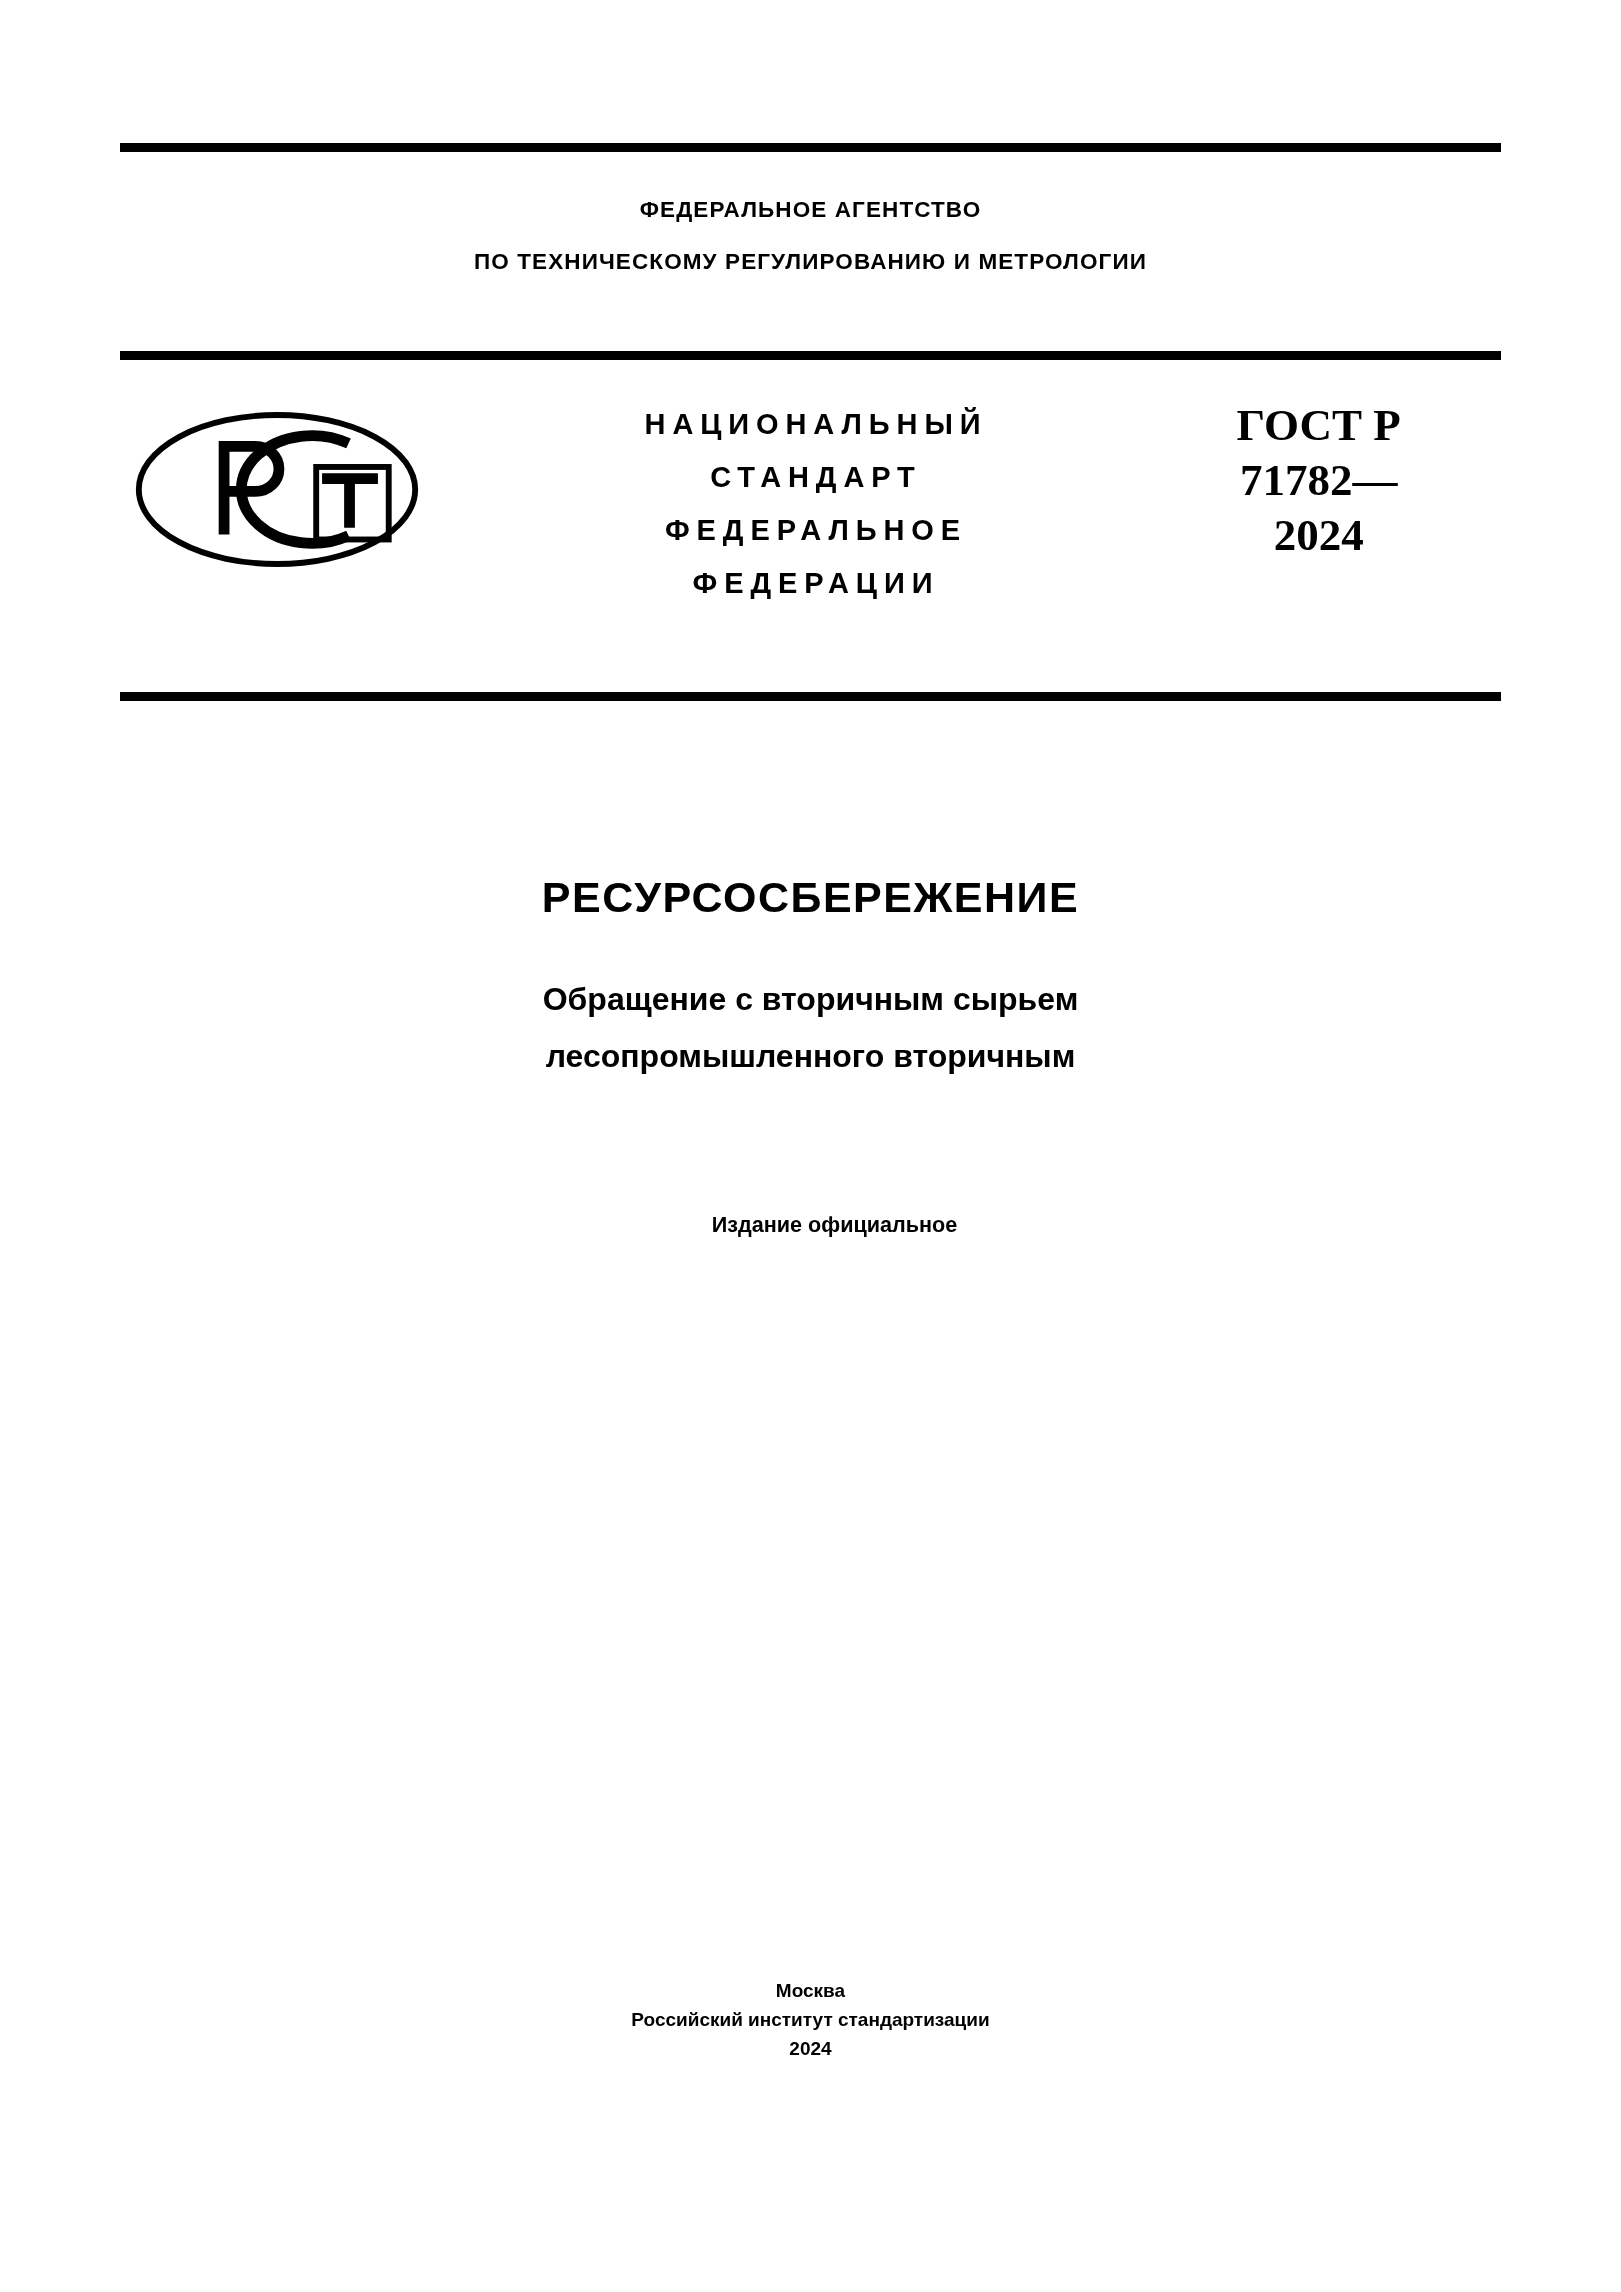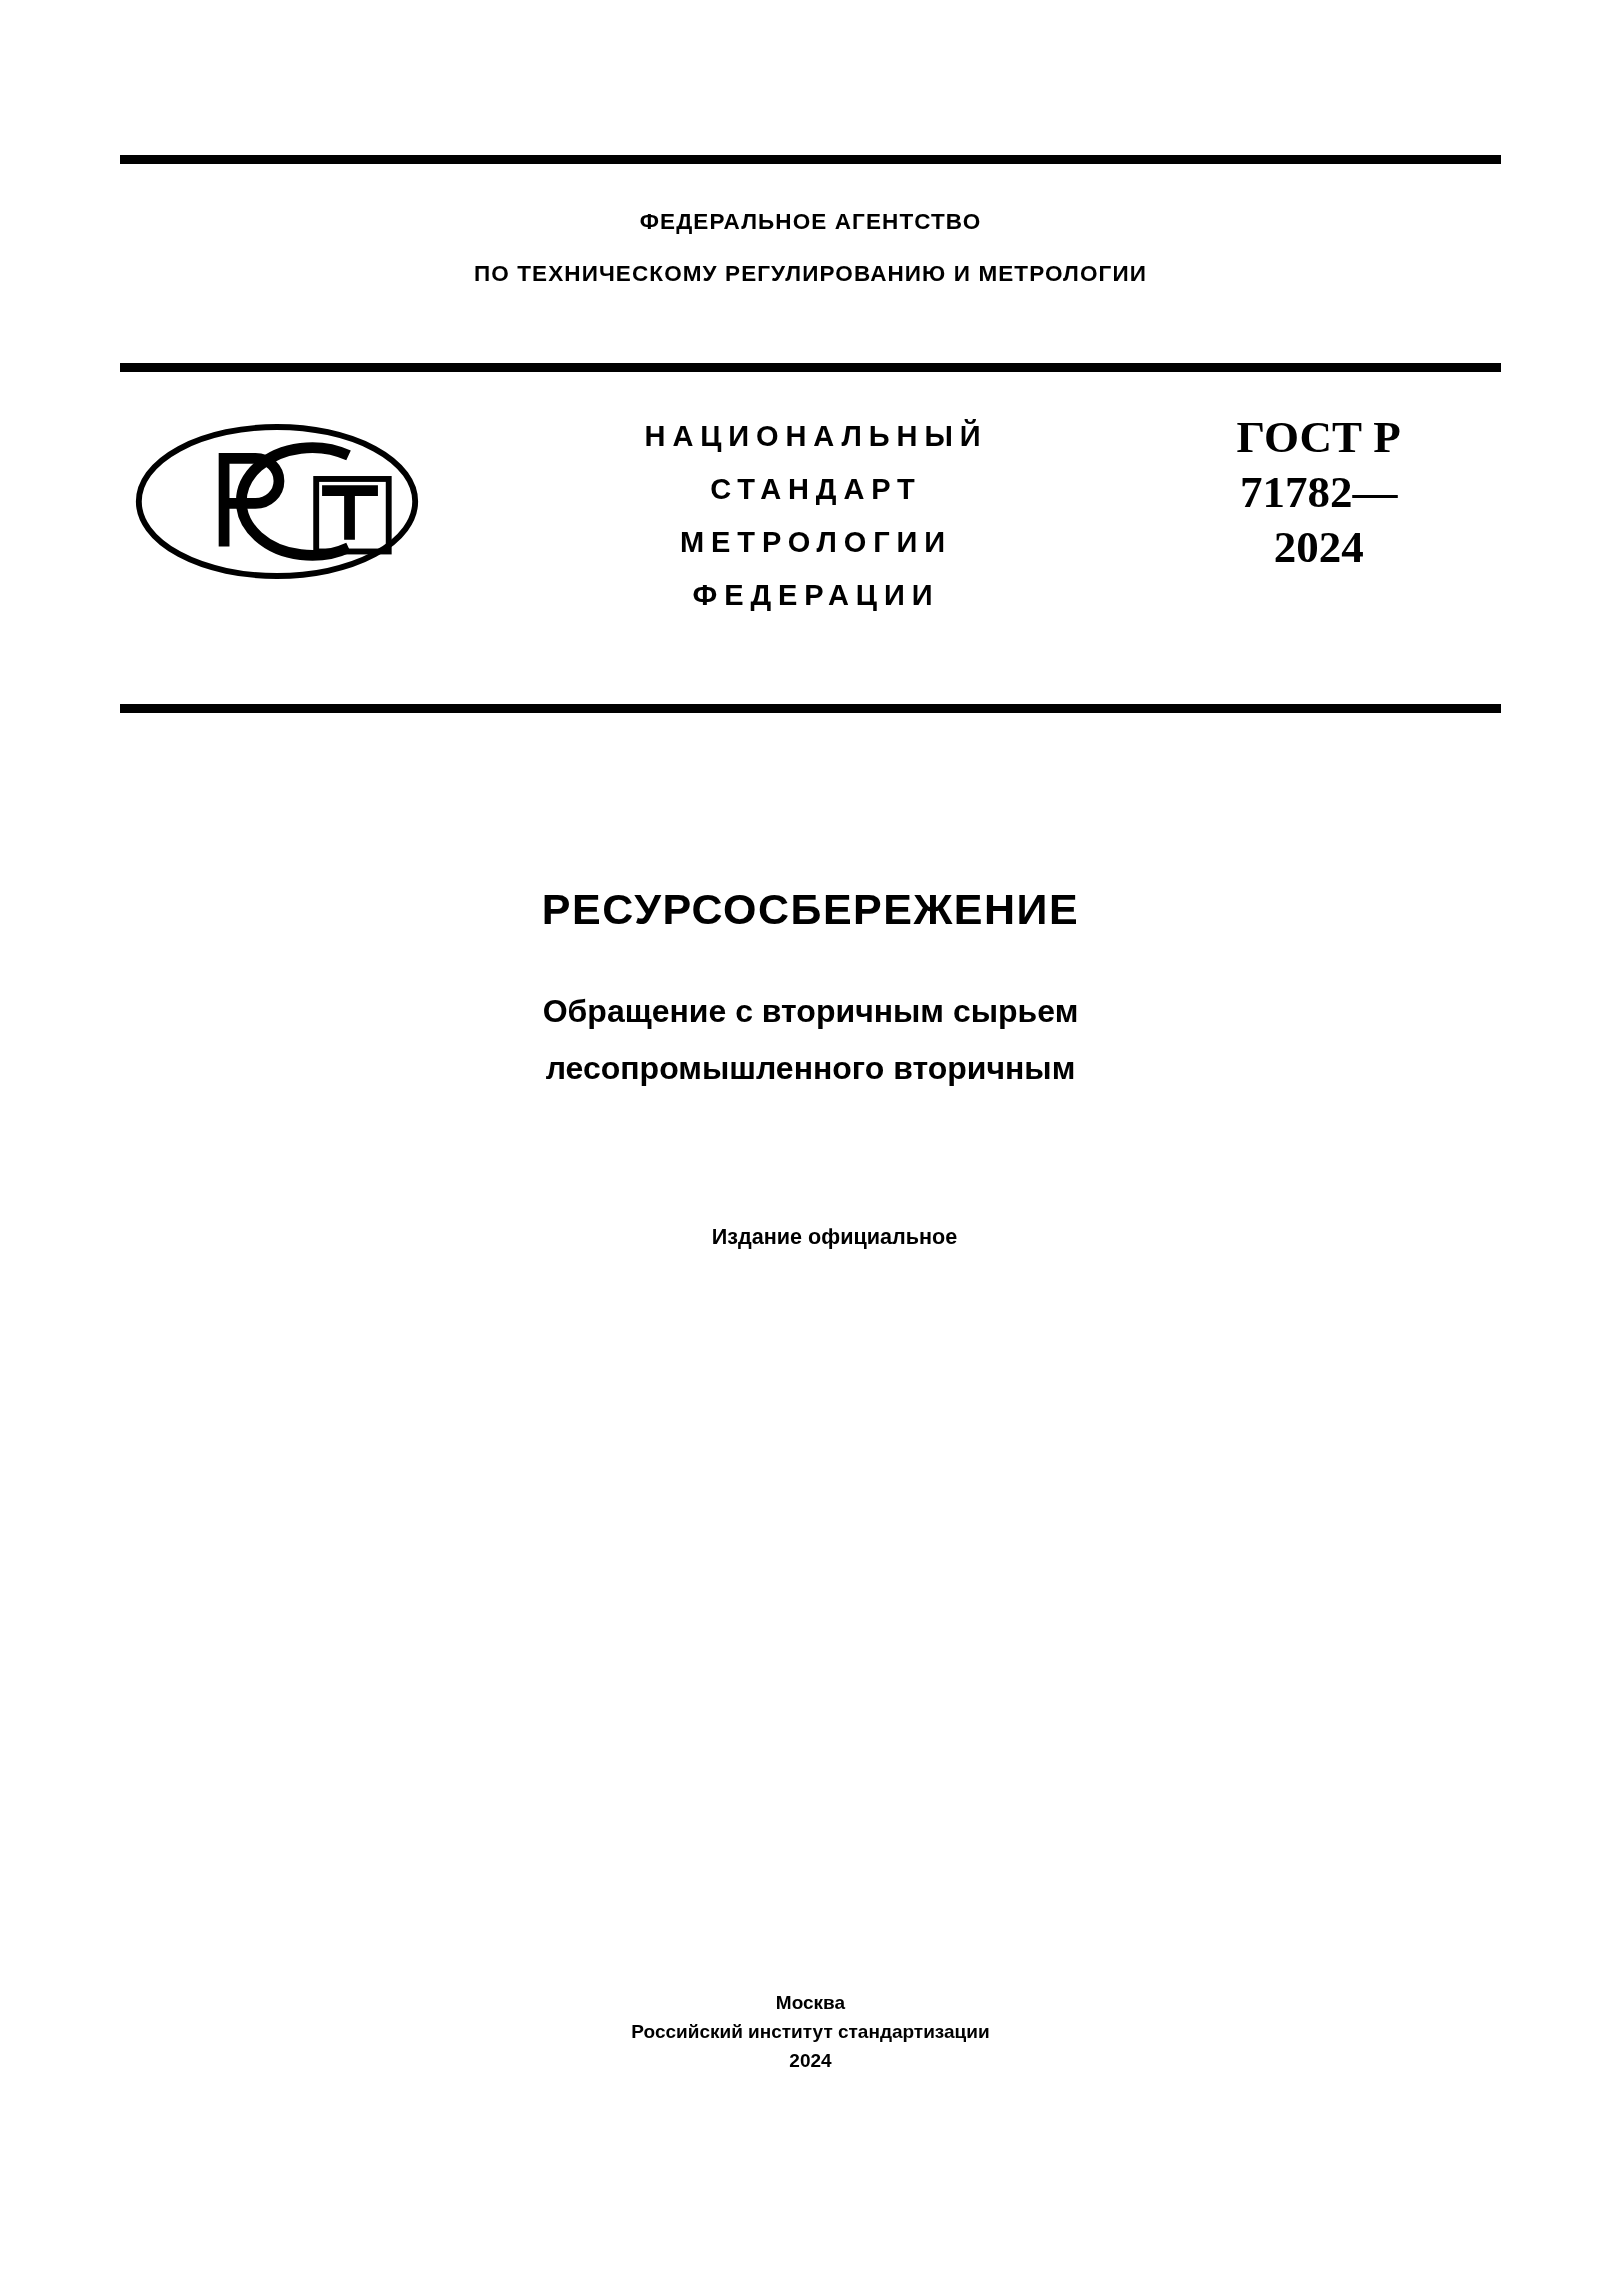--- a/index.html
+++ b/index.html
@@ -8,21 +8,21 @@
     background: #ffffff;
   }
   body {
     font-family: "Liberation Sans", sans-serif;
     color: #000000;
   }
   .page {
     position: relative;
     width: 1621px;
     height: 2160px;
-    margin: 18px auto;
+    margin: 6px auto;
     background: #ffffff;
     overflow: hidden;
   }
 
   
   .header-rules {
     position: absolute;
     left: 120px;
     right: 120px;
     top: 137px;
@@ -180,21 +180,21 @@
 
         <path d="M196 74 L253 74 M224 74 L224 124" fill="none" stroke="#000" stroke-width="11"></path>
 
         <rect x="190" y="62" width="74" height="74" fill="none" stroke="#000" stroke-width="6"></rect>
       </svg>
     </div>
 
     <div class="national">
       <div>НАЦИОНАЛЬНЫЙ</div>
       <div>СТАНДАРТ</div>
-      <div>МЕТРОЛОГИИ</div>
+      <div>ФЕДЕРАЛЬНОЕ</div>
       <div>ФЕДЕРАЦИИ</div>
     </div>
 
     <div class="gostnum">
       <div>ГОСТ Р</div>
       <div>71782—</div>
       <div>2024</div>
     </div>
   </div>
 

